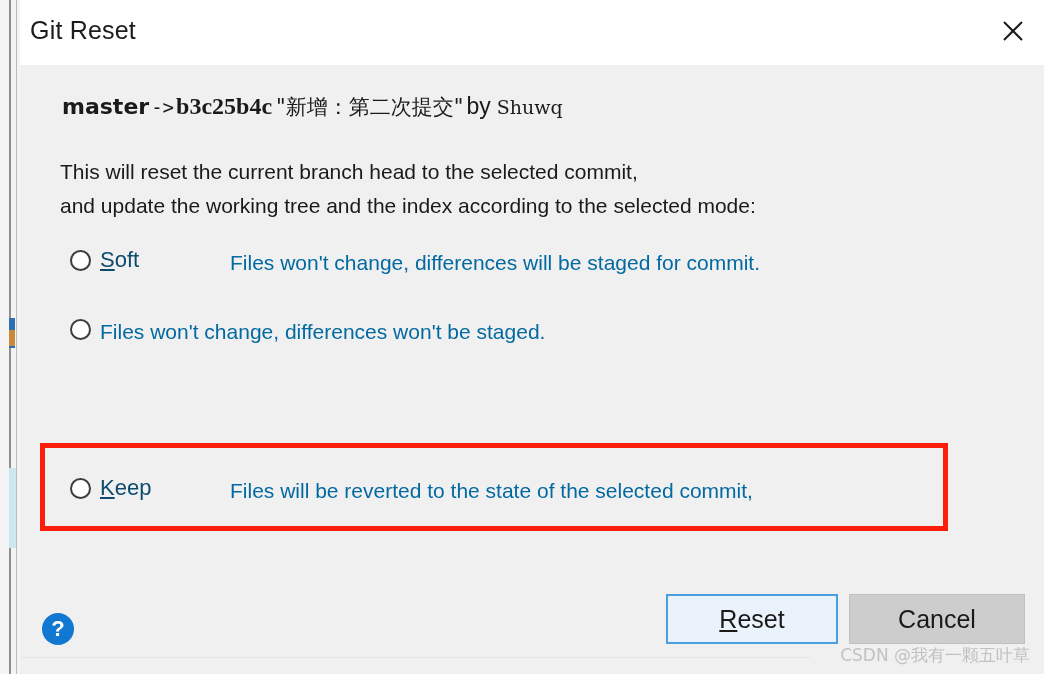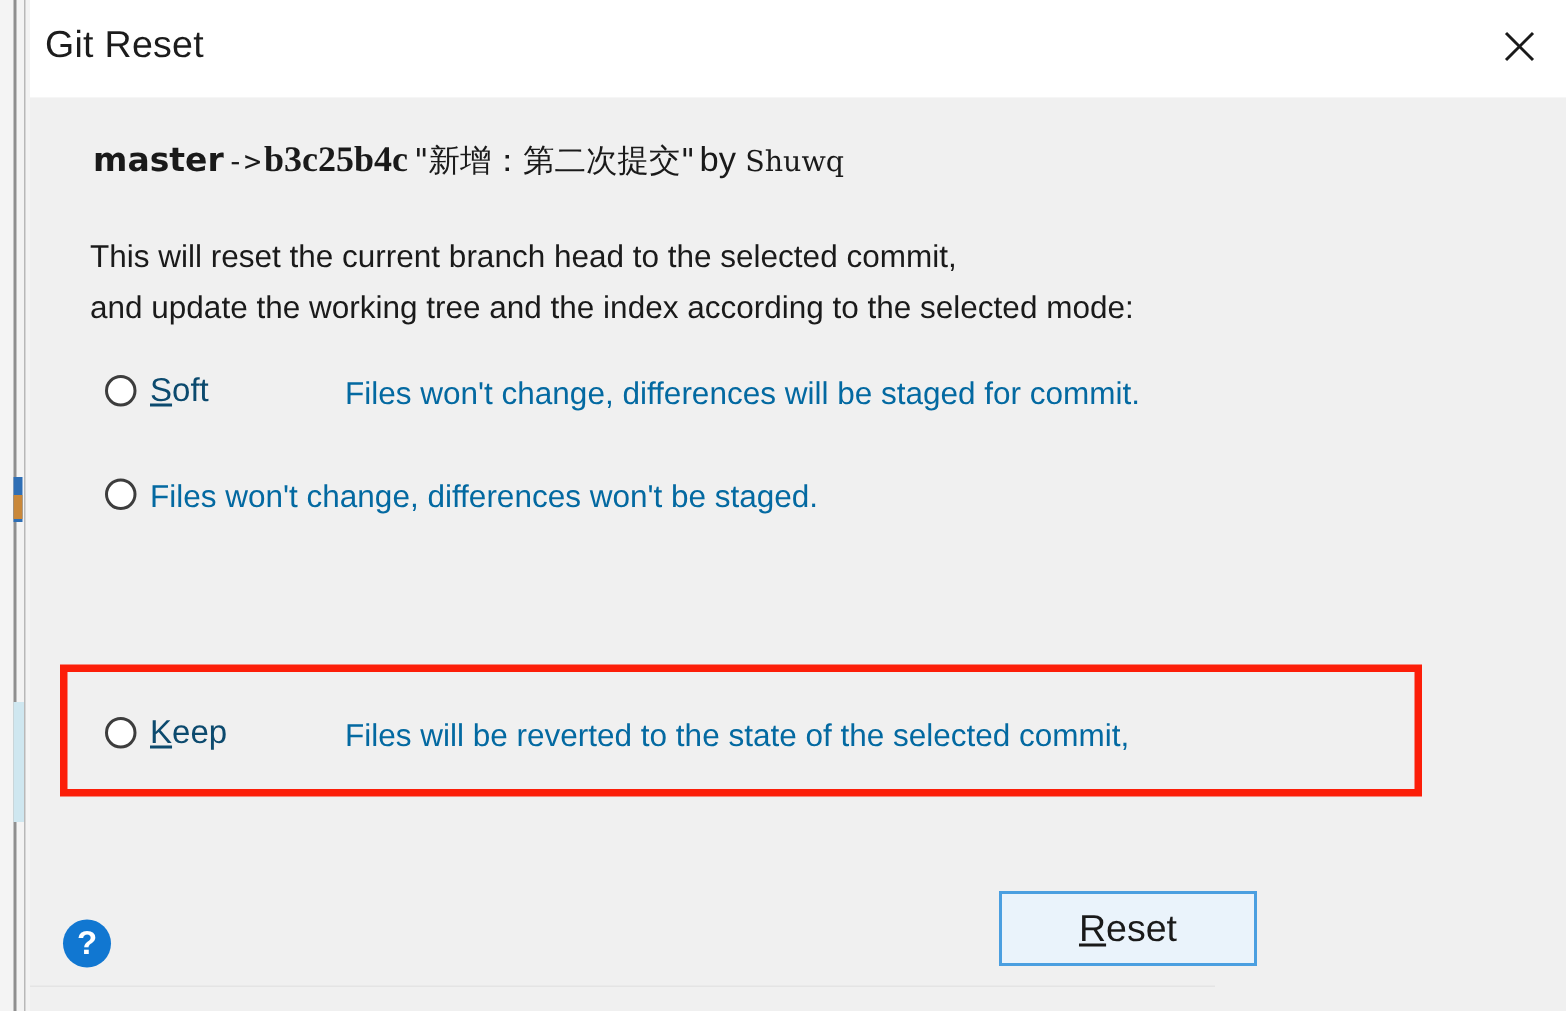--- a/index.html
+++ b/index.html
@@ -351,16 +351,18 @@
 
     <div id="footer-divider"></div>
 
     <div id="help-icon">?</div>
 
     <div class="dlg-button" id="reset-button">
         <span class="accel">R</span>
         <span>eset</span>
       </div>
 
-
+    <div class="dlg-button" id="cancel-button">Cancel</div>
+
+    <div id="watermark">CSDN @我有一颗五叶草</div>
 
   </div>
 </div>
 
 </body></html>

